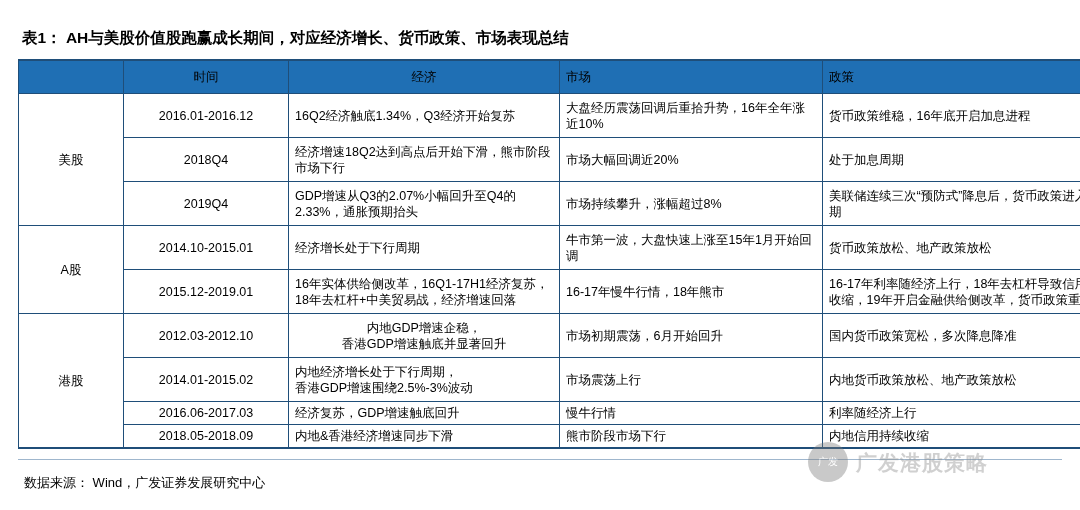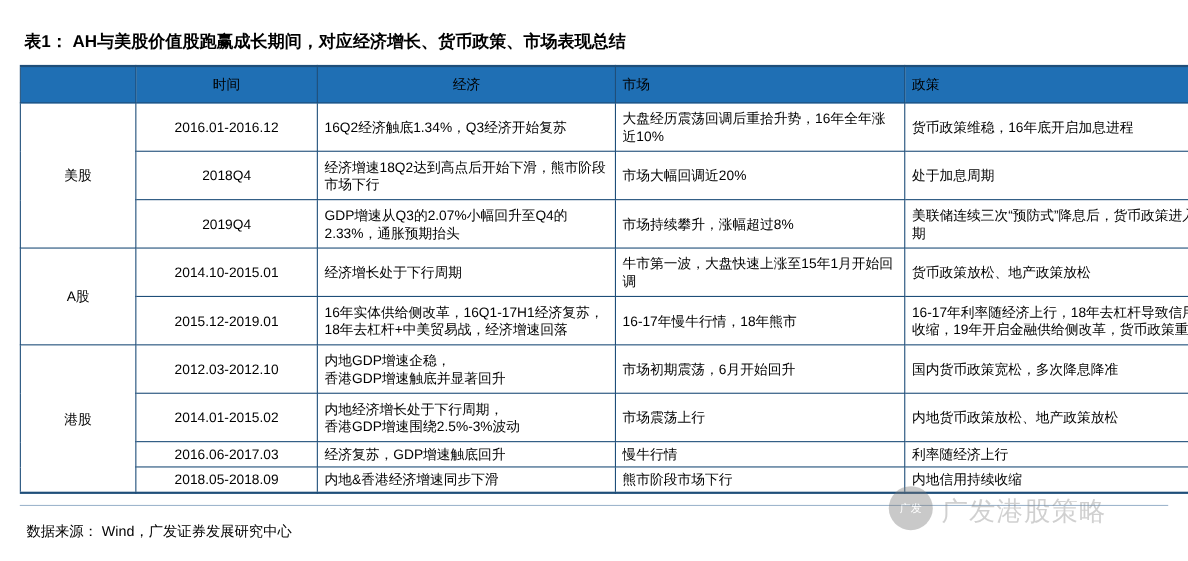--- a/index.html
+++ b/index.html
@@ -108,24 +108,25 @@
     color: #fff;
     font-size: 10px;
     display: flex;
     align-items: center;
     justify-content: center;
   }
   .wm-text {
     position: absolute;
     left: 48px;
     top: 9px;
-    font-size: 24px;
+    font-size: 21px;
     color: #8c8c8c;
     letter-spacing: 1px;
     white-space: nowrap;
+    font-weight: bold;
   }
 </style>
 </head>
 <body>
 
 <div class="page">
 
   <div class="title">表1： AH与美股价值股跑赢成长期间，对应经济增长、货币政策、市场表现总结</div>
 
   <table class="maintable">
@@ -173,21 +174,21 @@
       <tr class="r2">
         <td class="timecell">2015.12-2019.01</td>
         <td class="textcell">16年实体供给侧改革，16Q1-17H1经济复苏，18年去杠杆+中美贸易战，经济增速回落</td>
         <td class="textcell">16-17年慢牛行情，18年熊市</td>
         <td class="textcell">16-17年利率随经济上行，18年去杠杆导致信用条件收缩，19年开启金融供给侧改革，货币政策重回宽松</td>
       </tr>
 
       <tr class="r2">
         <td class="grouplabel" rowspan="4">港股</td>
         <td class="timecell">2012.03-2012.10</td>
-        <td class="textcell" style="white-space: pre-line;">内地GDP增速企稳，
+        <td class="textcell" style="white-space: pre-line; text-align: center;">内地GDP增速企稳，
 香港GDP增速触底并显著回升</td>
         <td class="textcell">市场初期震荡，6月开始回升</td>
         <td class="textcell">国内货币政策宽松，多次降息降准</td>
       </tr>
 
       <tr class="r2">
         <td class="timecell">2014.01-2015.02</td>
         <td class="textcell" style="white-space: pre-line;">内地经济增长处于下行周期，
 香港GDP增速围绕2.5%-3%波动</td>
         <td class="textcell">市场震荡上行</td>

